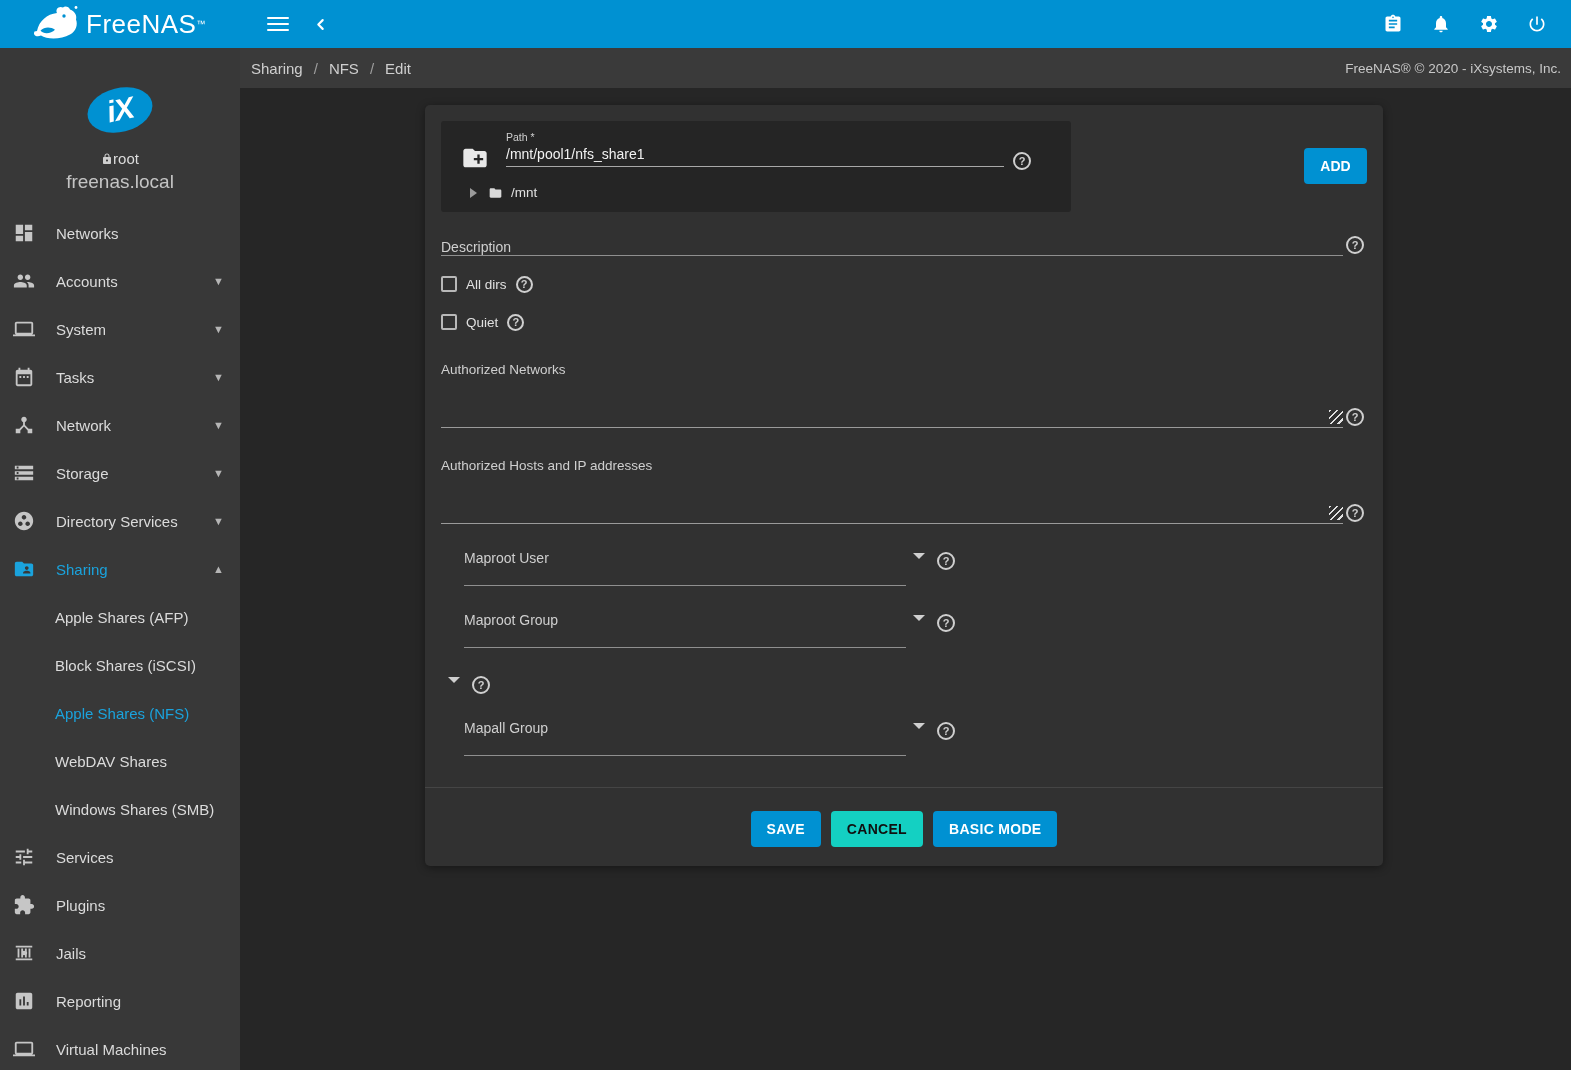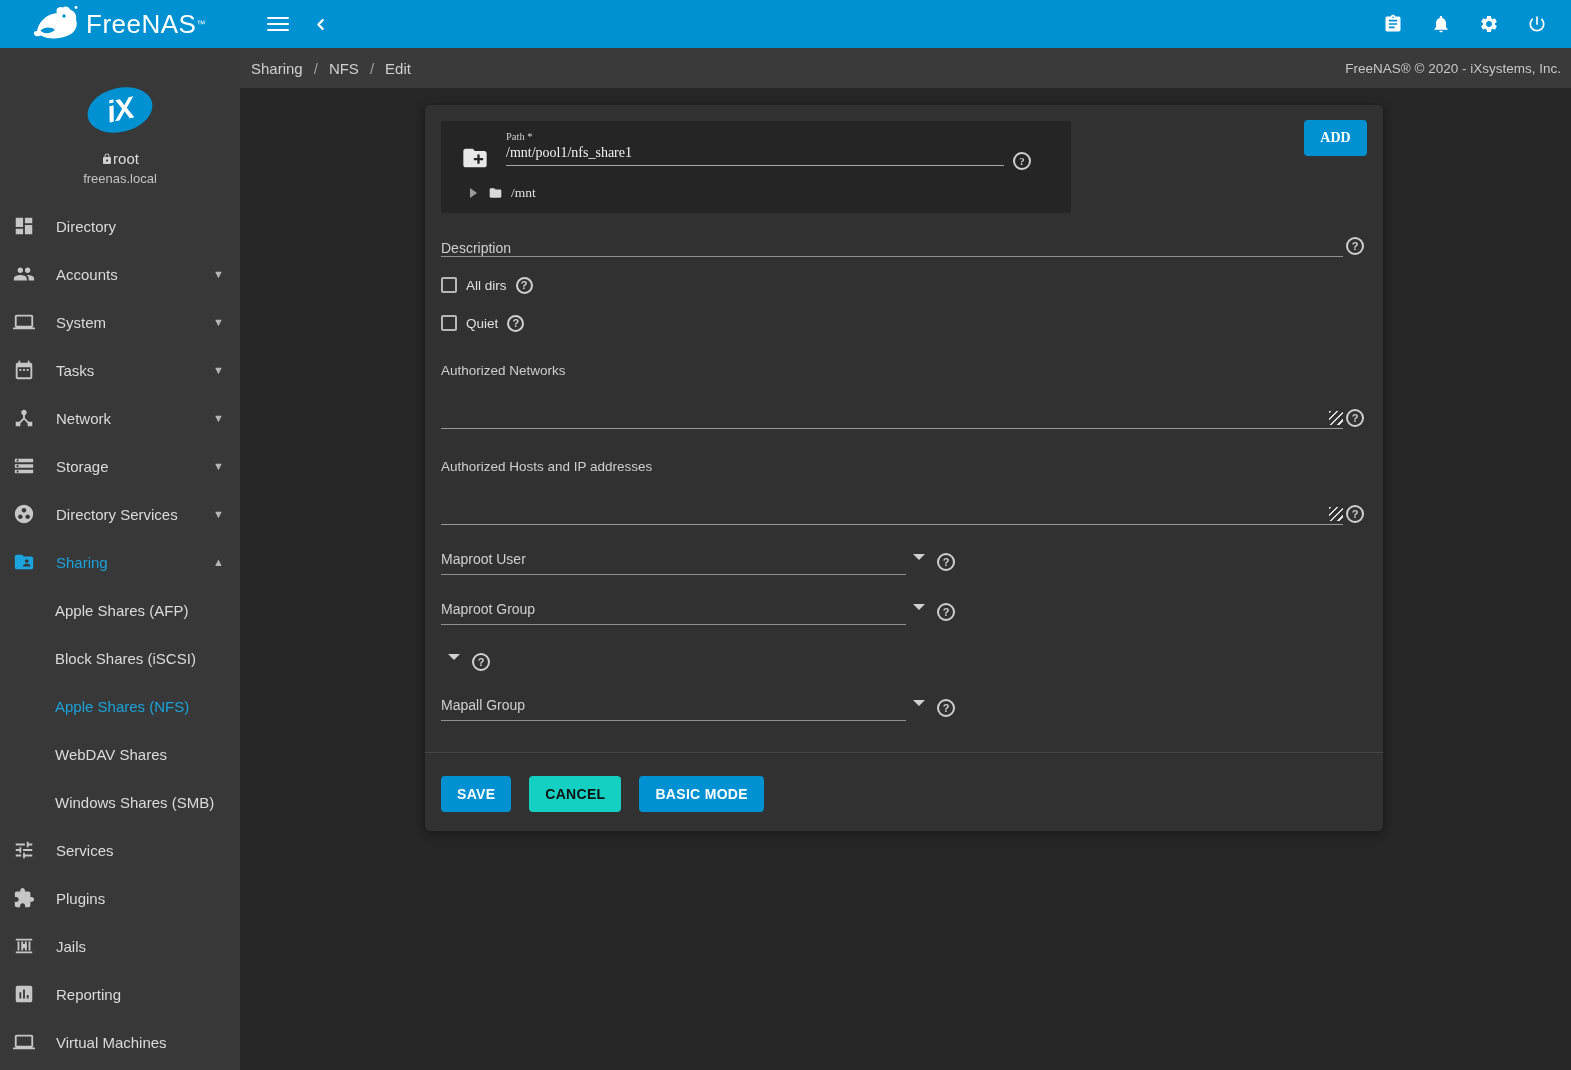--- a/index.html
+++ b/index.html
@@ -40,21 +40,21 @@
     background:var(--sidebar-bg); overflow:hidden; }
   .side-head{ text-align:center; padding-top:40px; }
   .ix-logo{ width:66px; height:44px; margin:0 auto; background:var(--primary);
     border-radius:50% / 50%; transform:rotate(-14deg); display:flex;
     align-items:center; justify-content:center; }
   .ix-logo span{ transform:rotate(2deg); color:#fff; font-style:italic;
     font-weight:bold; font-size:30px; letter-spacing:-1px; }
   .user-line{ margin-top:18px; color:#dcdcdc; font-size:15px;
     display:flex; align-items:center; justify-content:center; }
   .user-line svg{ width:12px; height:14px; color:#cfcfcf; }
-  .host-line{ margin-top:4px; color:#c4c4c4; font-size:13px; }
+  .host-line{ margin-top:4px; color:#c4c4c4; font-size:19px; }
 
   .nav{ margin-top:16px; }
   .nav-item{ height:48px; display:flex; align-items:center;
     padding:0 16px 0 13px; color:#dbdbdb; font-size:15px; cursor:pointer; }
   .nav-item .nicon{ width:22px; height:22px; color:#c6c6c6; flex:none; }
   .nav-item .nicon svg{ width:22px; height:22px; display:block; }
   .nav-item .nlabel{ margin-left:21px; white-space:nowrap; }
   .nav-item .chev{ margin-left:auto; font-size:11px; color:#b5b5b5; }
   .nav-item.active, .nav-item.active .nicon{ color:var(--active); }
   .nav-item.sub{ padding-left:55px; }
@@ -66,21 +66,21 @@
   .crumb-bar{ height:40px; background:var(--crumb-bg); display:flex;
     align-items:center; padding:0 10px 0 11px; }
   .crumbs{ display:flex; align-items:center; gap:11px; font-size:15px; color:#cfcfcf; }
   .crumb{ cursor:pointer; }
   .crumb-sep{ color:#9e9e9e; }
   .crumb-right{ margin-left:auto; font-size:13.5px; color:#c8c8c8; }
 
   
   .card{ margin:17px 0 0 185px; width:958px; background:var(--card-bg);
     border-radius:5px; box-shadow:0 2px 8px rgba(0,0,0,.4); padding:16px 16px 0 16px; }
-  .card-top{ display:flex; align-items:flex-start;font-family:Liberation Serif, serif; }
+  .card-top{ display:flex; align-items:center; }
 
   .pathbox{ width:630px; background:var(--pathbox-bg); border-radius:3px;
     padding:10px 40px 12px 17px; }
   .path-row{ display:flex; }
   .fp-icon{ width:34px; height:28px; color:#e8e8e8; margin-top:13px; flex:none; }
   .fp-icon svg{ width:34px; height:28px; display:block; }
   .path-field{ flex:1; margin-left:14px; }
   .path-label{ font-size:10.5px; color:#cfcfcf; }
   .path-input{ margin-top:3px; font-size:14px; color:#f2f2f2;
     border-bottom:1px solid #a8a8a8; padding-bottom:4px; }
@@ -117,28 +117,28 @@
   .ta-area{ position:relative; width:902px; height:51px;
     border-bottom:1px solid #9a9a9a; }
   .ta-handle{ position:absolute; right:0; bottom:3px; width:14px; height:14px;
     background:repeating-linear-gradient(135deg,#e0e0e0 0 2px,transparent 2px 5px);
     cursor:nwse-resize; }
   .ta-help{ position:absolute; right:-21px; bottom:1px; }
 
   .sel-block{ margin-top:26px; display:flex; align-items:flex-start; }
   .sel-field{ width:465px; cursor:pointer; }
   .sel-label{ font-size:14px; color:#cfcfcf; border-bottom:1px solid var(--line);
-    padding-bottom:7px; }
+    padding-bottom:19px;margin-left:23px; }
   .sel-arrow{ margin-left:7px; margin-top:3px; width:0; height:0;
     border-top:6px solid #cfcfcf; border-left:6px solid transparent;
     border-right:6px solid transparent; cursor:pointer; }
   .sel-block .help-icon{ margin-left:12px; margin-top:2px; }
 
   .card-divider{ margin:31px -16px 0 -16px; border-top:1px solid #454545; }
-  .card-footer{ display:flex; align-items:center; padding:23px 0 19px 0; gap:18px; }
+  .card-footer{ display:flex; align-items:center; padding:23px 0 19px 0; gap:10px;justify-content:center; }
   .btn{ height:36px; border:none; border-radius:4px; padding:0 16px;
     font-size:14px; font-weight:bold; font-family:inherit; cursor:pointer; letter-spacing:.3px; }
   .btn-blue{ background:var(--primary); color:#fff; }
   .btn-teal{ background:var(--accent); color:#101010; }
 </style>
 </head>
 <body>
 
 <header class="topbar">
   <div class="brand">
@@ -199,21 +199,21 @@
     </div>
     <div class="host-line">freenas.local</div>
   </div>
   <nav class="nav">
       <div class="nav-item">
         <span class="nicon">
           <svg viewBox="0 0 24 24" fill="currentColor">
             <path d="M3 13h8V3H3v10zm0 8h8v-6H3v6zm10 0h8V11h-8v10zm0-18v6h8V3h-8z"></path>
           </svg>
         </span>
-        <span class="nlabel">Directory</span>
+        <span class="nlabel">Networks</span>
       </div>
       <div class="nav-item">
         <span class="nicon">
           <svg viewBox="0 0 24 24" fill="currentColor">
             <path d="M16 11c1.66 0 2.99-1.34 2.99-3S17.66 5 16 5s-3 1.34-3 3 1.34 3 3 3zm-8 0c1.66 0 2.99-1.34 2.99-3S9.66 5 8 5 5 6.34 5 8s1.34 3 3 3zm0 2c-2.33 0-7 1.17-7 3.5V19h14v-2.5c0-2.33-4.67-3.5-7-3.5zm8 0c-.29 0-.62.02-.97.05 1.16.84 1.97 1.97 1.97 3.45V19h6v-2.5c0-2.33-4.67-3.5-7-3.5z"></path>
           </svg>
         </span>
         <span class="nlabel">Accounts</span>
         <span class="chev">▼</span>
       </div>

